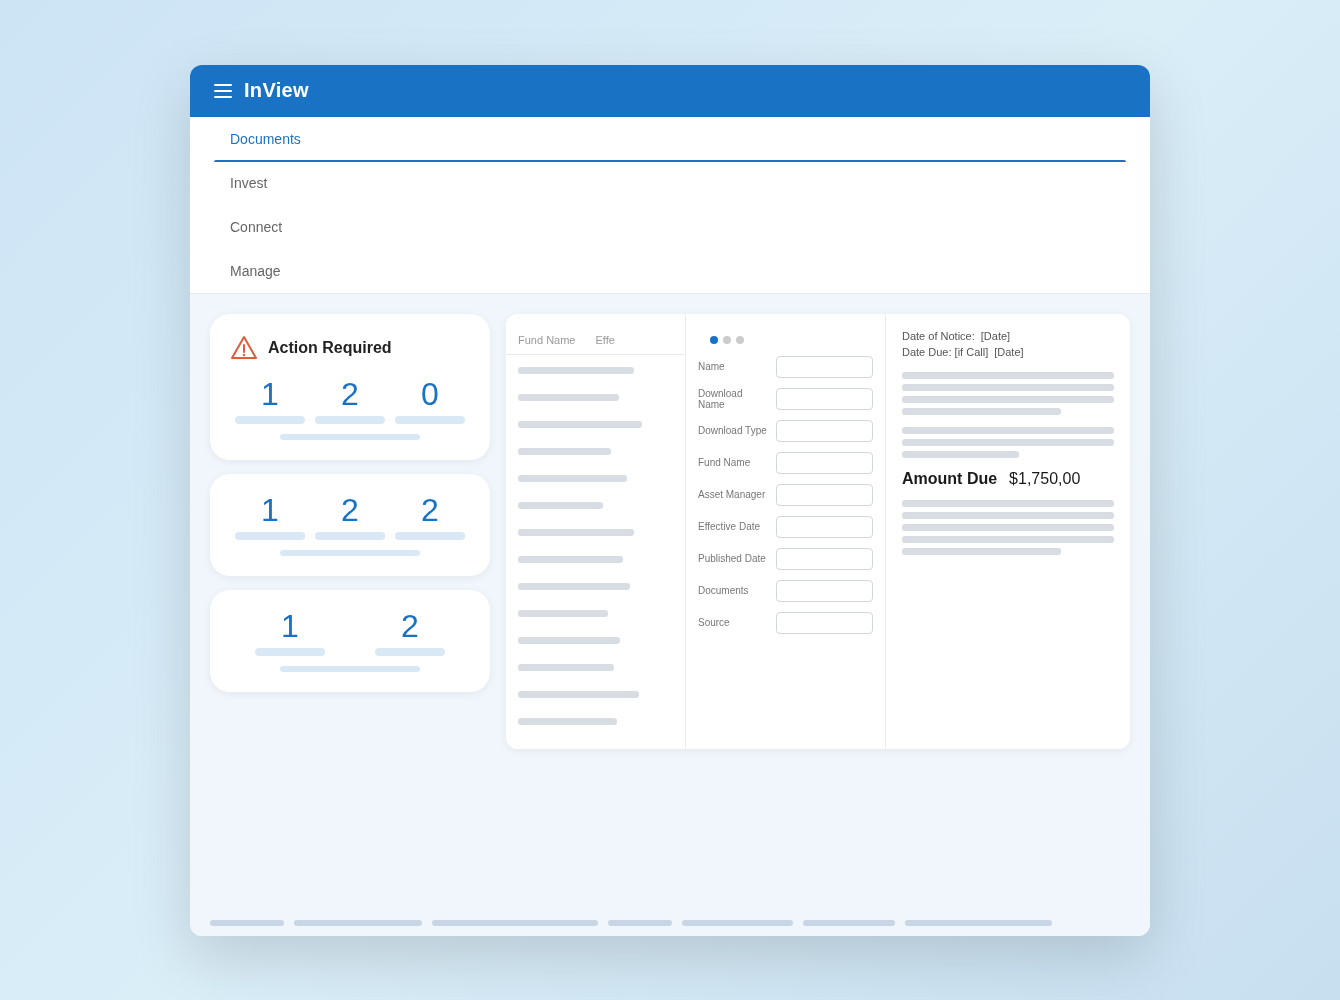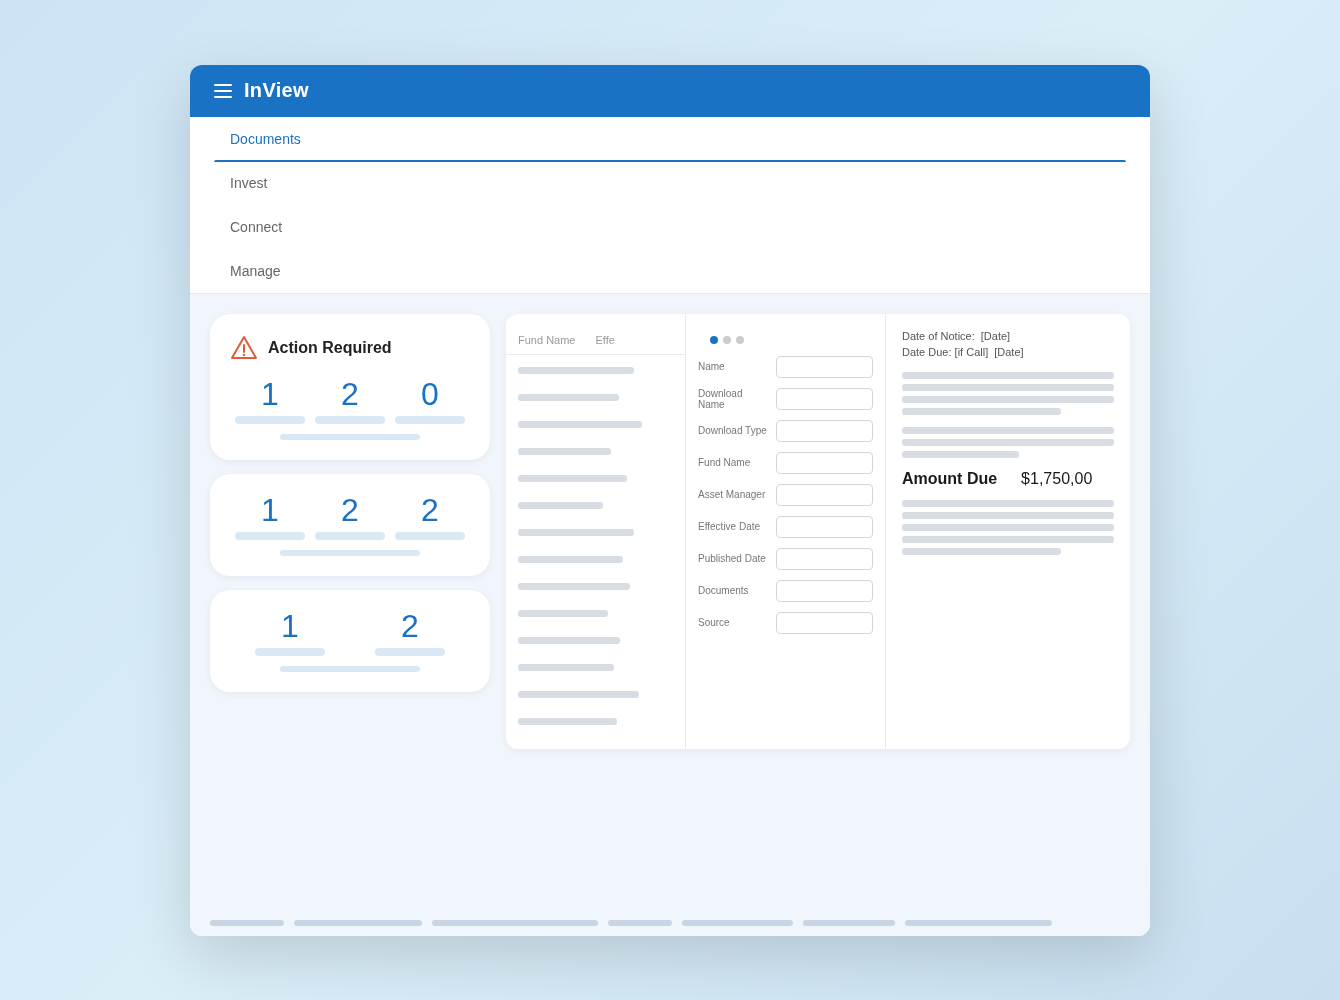--- a/index.html
+++ b/index.html
@@ -306,21 +306,21 @@
       width: 75%;
     }
 
     .detail-line.full {
       width: 100%;
     }
 
     .amount-section {
       display: flex;
       align-items: flex-start;
-      gap: 24px;
+      gap: 12px;
       margin: 12px 0;
     }
 
     .amount-label {
       font-size: 16px;
       font-weight: 800;
       color: #1a1a1a;
     }
 
     .amount-value {

